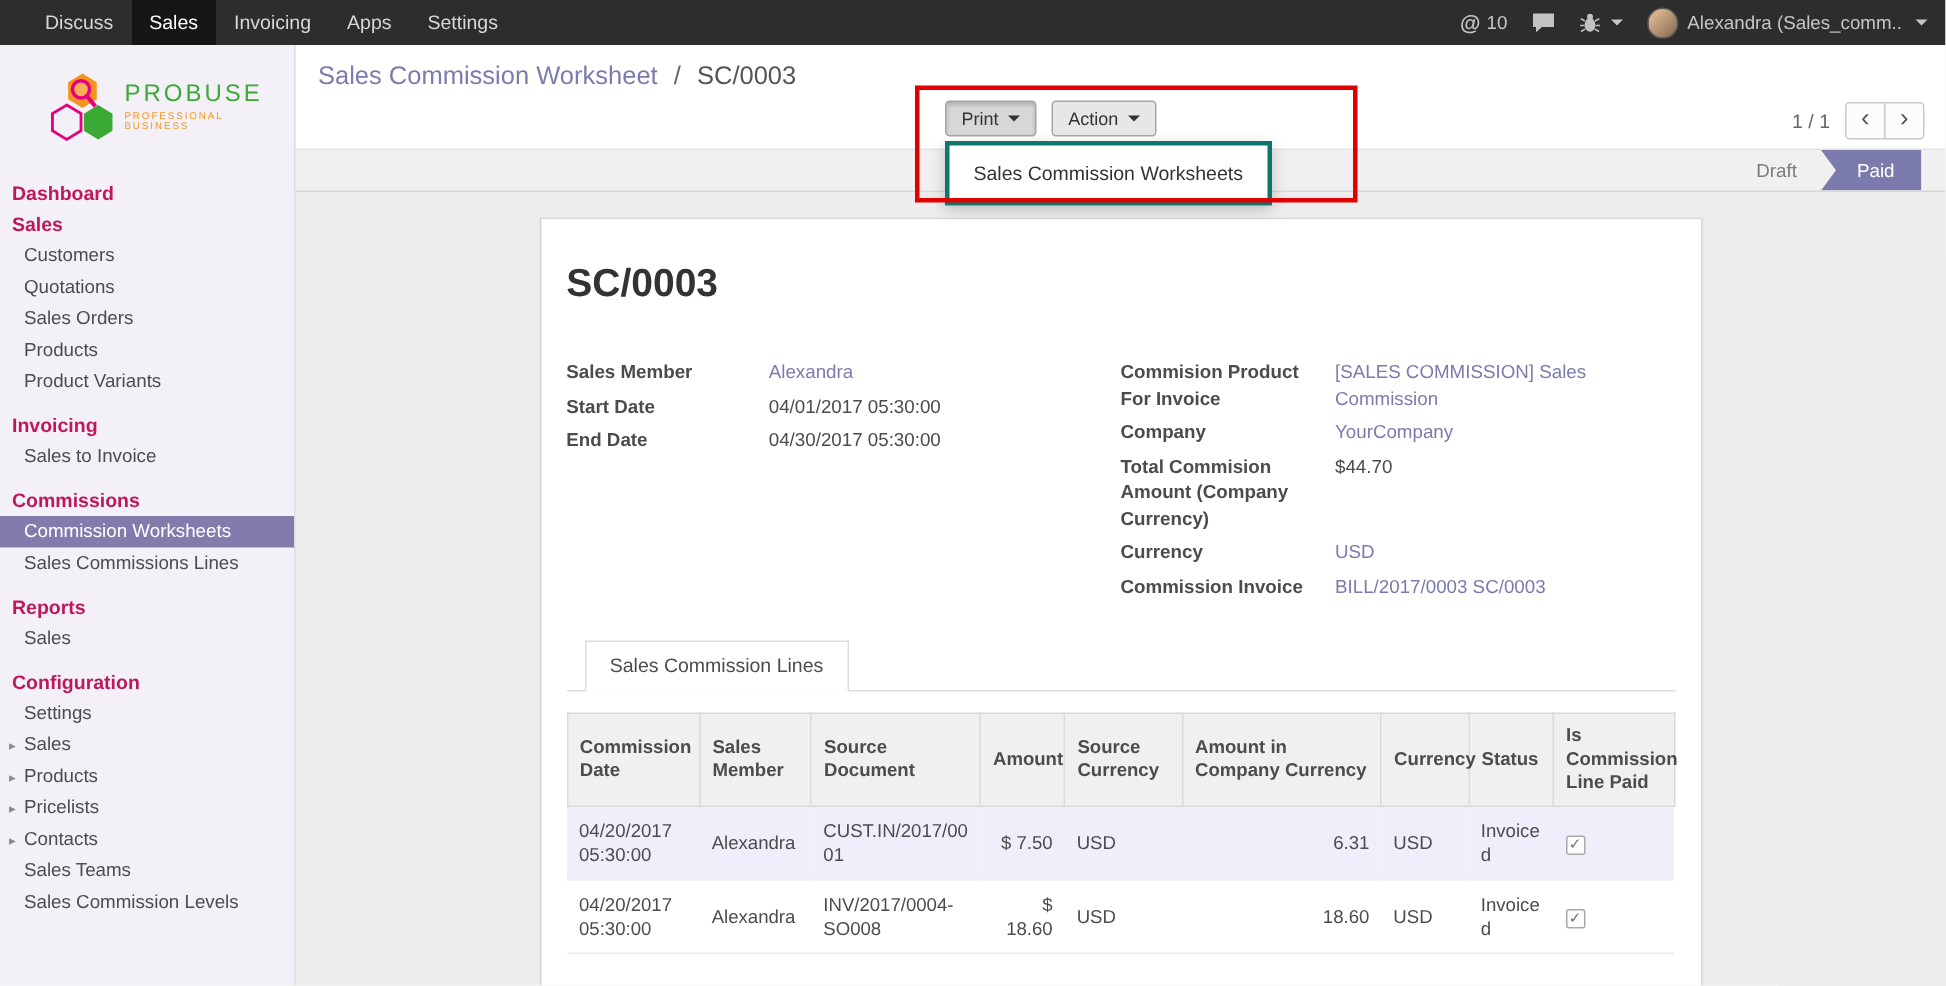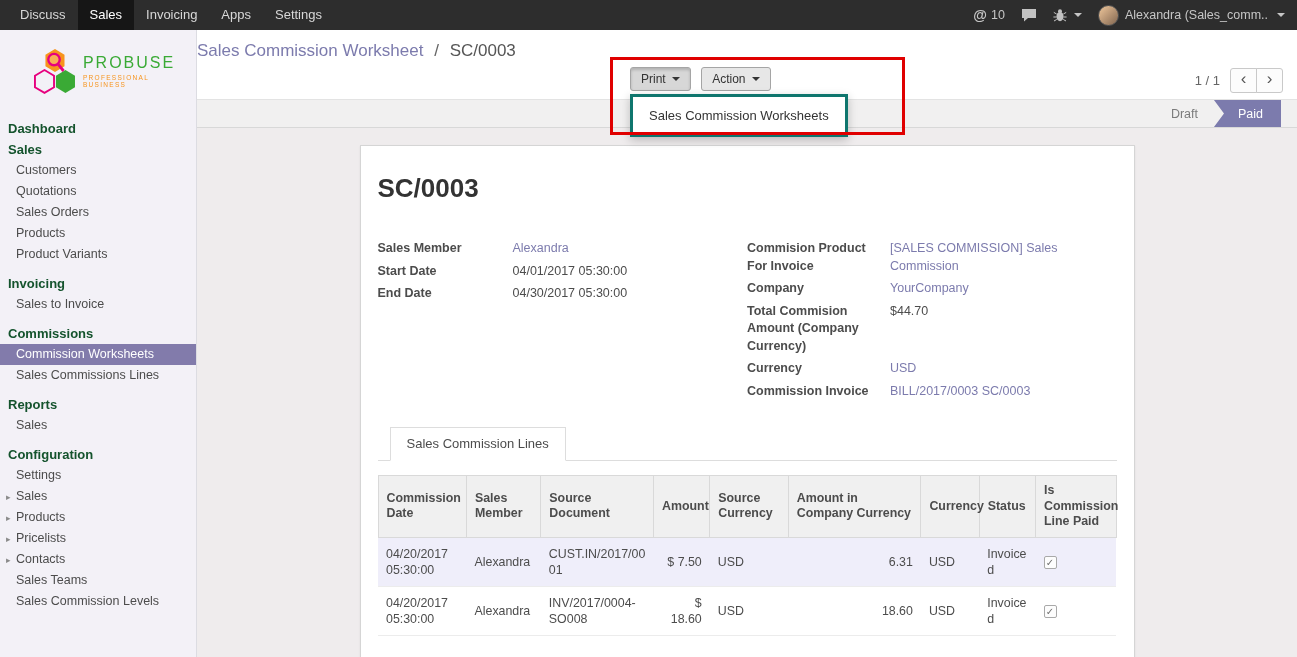--- a/index.html
+++ b/index.html
@@ -1,47 +1,47 @@
 <!DOCTYPE html>
 <html><head>
 <meta charset="utf-8">
 <style>
   * { box-sizing: border-box; margin: 0; padding: 0; }
   html,body { width:1297px; height:657px; overflow:hidden; }
   body { font-family:"Liberation Sans", sans-serif; background:#efeced; position:relative; color:#4c4c4c; }
 
   
   .topbar { position:absolute; top:0; left:0; right:0; height:30px; background:#2d2d2d; display:flex; justify-content:space-between; z-index:30; }
-  .menus { display:flex; padding-left:8px; }
+  .menus { display:flex; padding-left:18px; }
   .menu { color:#d8d8d8; font-size:13px; line-height:30px; padding:0 12px; cursor:pointer; text-decoration:none; }
   .menu.active { background:#161616; color:#fff; }
   .topbar-right { display:flex; align-items:center; gap:16px; padding-right:12px; color:#c6c6c6; font-size:12.5px; }
   .mention { display:flex; align-items:center; gap:4px; }
   .at-icon { font-size:14px; font-weight:bold; color:#c6c6c6; }
   .icon-svg { display:block; }
   .tb-group { display:flex; align-items:center; gap:4px; }
   .caret { display:inline-block; width:0; height:0; border-left:4px solid transparent; border-right:4px solid transparent; border-top:4px solid #c6c6c6; margin-left:3px; }
   .avatar { width:21px; height:21px; border-radius:50%; background:linear-gradient(135deg,#d9b38c 20%,#8c6f57 90%); border:1px solid #555; }
   .user { display:flex; align-items:center; gap:6px; cursor:pointer; }
 
   
   .sidebar { position:absolute; top:30px; left:0; width:197px; bottom:0; background:#f3f1f7; border-right:1px solid #dcdce2; overflow:hidden; z-index:20; }
   .logo { display:flex; align-items:center; gap:7px; padding:16px 6px 14px 34px; }
   .logo-text .brand { color:#3aaa35; font-weight:normal; font-size:16px; letter-spacing:2px; }
   .logo-text .tagline { color:#f7941d; font-size:6.5px; letter-spacing:1.3px; margin-top:2px; }
-  .side-heading { color:#14532d; font-weight:bold; font-size:13px; padding:3px 4px 3px 8px; margin-top:8px; cursor:pointer; }
+  .side-heading { color:#be185d; font-weight:bold; font-size:13px; padding:3px 4px 3px 8px; margin-top:8px; cursor:pointer; }
   .side-heading.tight { margin-top:0; }
   .side-item { position:relative; font-size:12.5px; color:#4c4c4c; padding:3px 4px 4px 16px; cursor:pointer; line-height:14px; }
   .side-item .exp-icon { position:absolute; left:6px; top:4px; font-size:9px; color:#8a8a8a; }
   .side-item.selected { background:#827BAB; color:#fff; }
 
   
   .main { position:absolute; left:197px; top:30px; right:0; bottom:0; }
   .control-panel { position:relative; height:70px; background:#fff; border-bottom:1px solid #e3e3e3; z-index:10; }
-  .breadcrumb { position:absolute; left:0; top:11px; font-size:17px; }
+  .breadcrumb { position:absolute; left:15px; top:11px; font-size:17px; }
   .breadcrumb .parent { color:#7c7bad; text-decoration:none; cursor:pointer; }
   .breadcrumb .sep { color:#666; margin:0 6px; }
   .breadcrumb .current { color:#555; }
 
   .cp-buttons { position:absolute; left:433px; top:37px; }
   .btn { display:inline-flex; align-items:center; gap:5px; background:#e7e7e7; border:1px solid #a5a5a5; border-radius:3px; padding:0 10px; height:24px; font-size:12px; color:#333; cursor:pointer; vertical-align:top; }
   .btn .caret { border-top-color:#333; margin-left:1px; }
   .btn.open { background:#d7d7d7; box-shadow:inset 0 2px 3px rgba(0,0,0,.18); }
   .btn + .btn { margin-left:6px; }
   .dropdown { position:absolute; left:0; top:27px; min-width:208px; background:#fff; border:3px solid #0f766e; box-shadow:0 3px 9px rgba(0,0,0,.22); padding:5px 0; z-index:15; }

